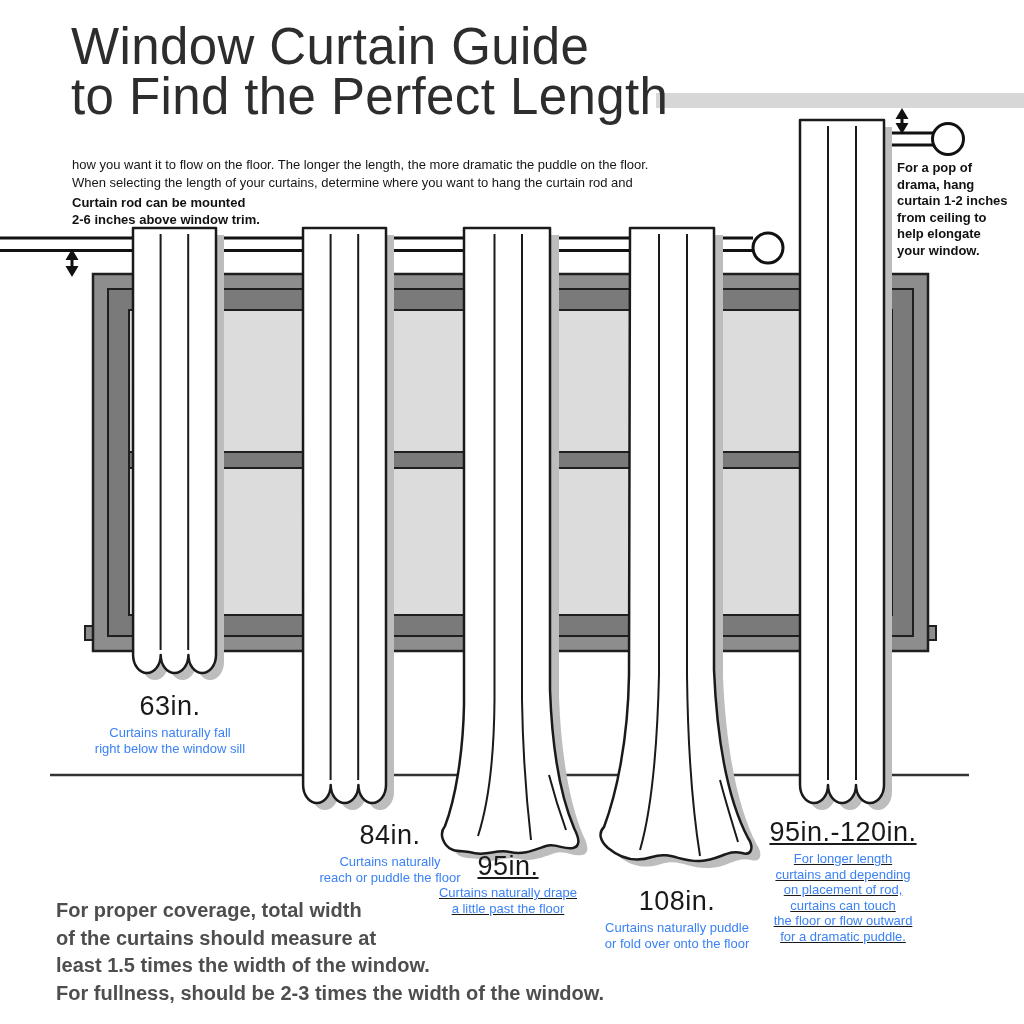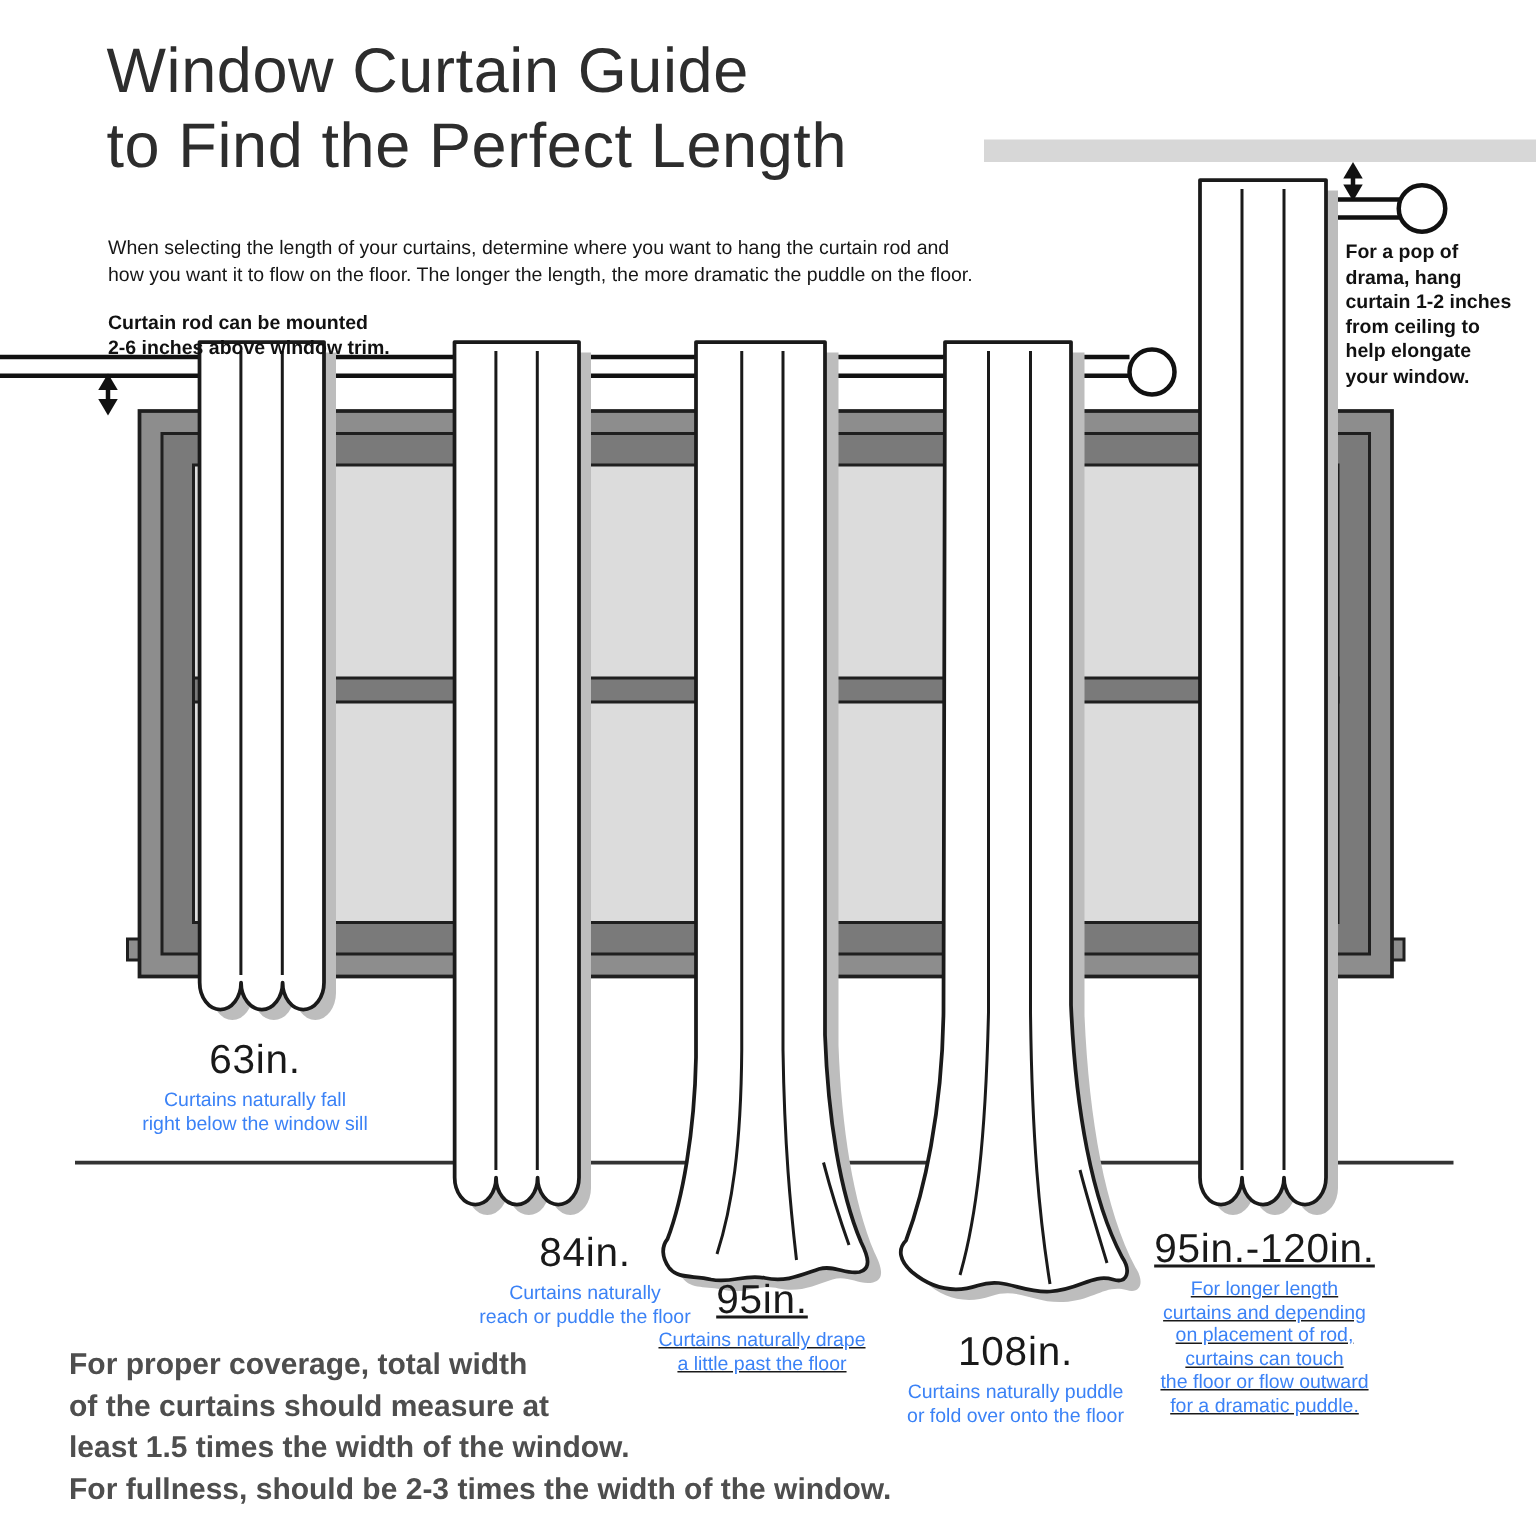--- a/index.html
+++ b/index.html
@@ -1,28 +1,28 @@
 <!DOCTYPE html>
 <html><head>
 <meta charset="utf-8">
 <style>
   html,body{margin:0;padding:0;background:#fff;}
   #stage{position:relative;width:1024px;height:1024px;background:#fff;overflow:hidden;
          font-family:"Liberation Sans", sans-serif;color:#1a1a1a;}
   #scene{position:absolute;left:0;top:0;width:1024px;height:1024px;}
   .txt{position:absolute;white-space:nowrap;}
-  .title{left:71px;top:22px;font-size:42px;line-height:50px;font-weight:400;
+  .title{left:71px;top:22px;font-size:51px;line-height:50px;font-weight:400;
          color:#2d2d2d;letter-spacing:0.4px;}
   .intro{left:72px;top:156px;font-size:13px;line-height:17.5px;color:#161616;}
-  .rodnote{left:72px;top:195px;font-size:13px;line-height:16.5px;font-weight:700;color:#111;margin-top:12px;}
+  .rodnote{left:72px;top:195px;font-size:13px;line-height:16.5px;font-weight:700;color:#111;}
   .ceilnote{left:897px;top:160px;font-size:13px;line-height:16.5px;font-weight:700;color:#111;white-space:normal;width:125px;}
   .clabel{position:absolute;text-align:center;transform:translateX(-50%);white-space:nowrap;}
   .clabel .num{font-size:27px;letter-spacing:0.5px;color:#191919;margin-bottom:3px;}
   .clabel .desc{font-size:13px;line-height:15.5px;color:#3b82f6;}
-  .footer{left:46px;top:897px;font-size:20px;line-height:27.5px;font-weight:700;color:#4e4e4e;}
+  .footer{left:56px;top:897px;font-size:20px;line-height:27.5px;font-weight:700;color:#4e4e4e;}
   .b63{left:170px;top:691px;}
   .b84{left:342px;top:820px;margin-left:48px;}
   .b95{left:508px;top:851px;text-decoration:underline;}
   .b108{left:677px;top:886px;}
   .b95120{left:843px;top:817px;text-decoration:underline;}
 </style>
 </head>
 <body>
 
 <div id="stage">
@@ -105,22 +105,22 @@
         <path d="M856,126 V780"></path>
     </g>
   </svg>
 
   <div class="txt title">
     <div>Window Curtain Guide</div>
     <div>to Find the Perfect Length</div>
   </div>
 
   <div class="txt intro">
+    <div>how you want it to flow on the floor. The longer the length, the more dramatic the puddle on the floor.</div>
     <div>When selecting the length of your curtains, determine where you want to hang the curtain rod and</div>
-    <div>how you want it to flow on the floor. The longer the length, the more dramatic the puddle on the floor.</div>
   </div>
 
   <div class="txt rodnote">
     <div>Curtain rod can be mounted</div>
     <div>2-6 inches above window trim.</div>
   </div>
 
   <div class="txt ceilnote">
     <div>For a pop of</div>
     <div>drama, hang</div>

